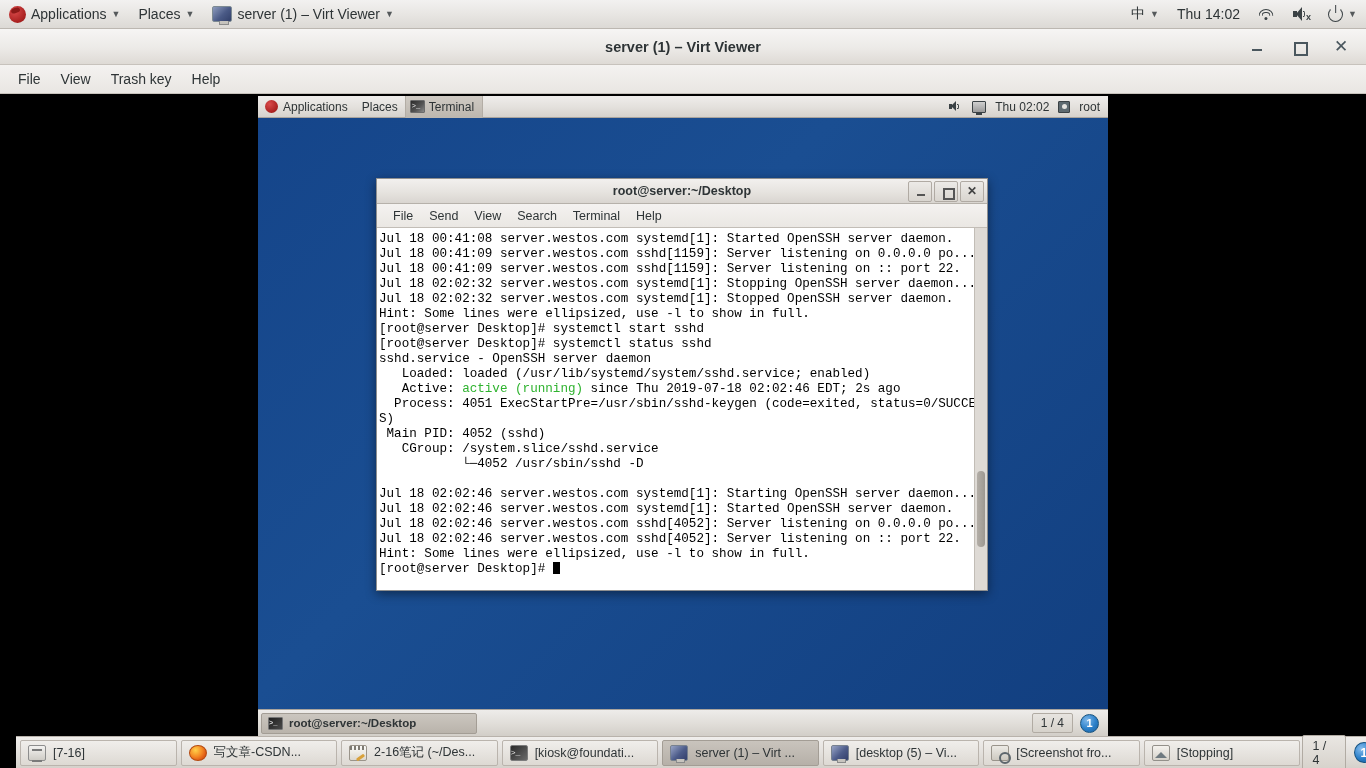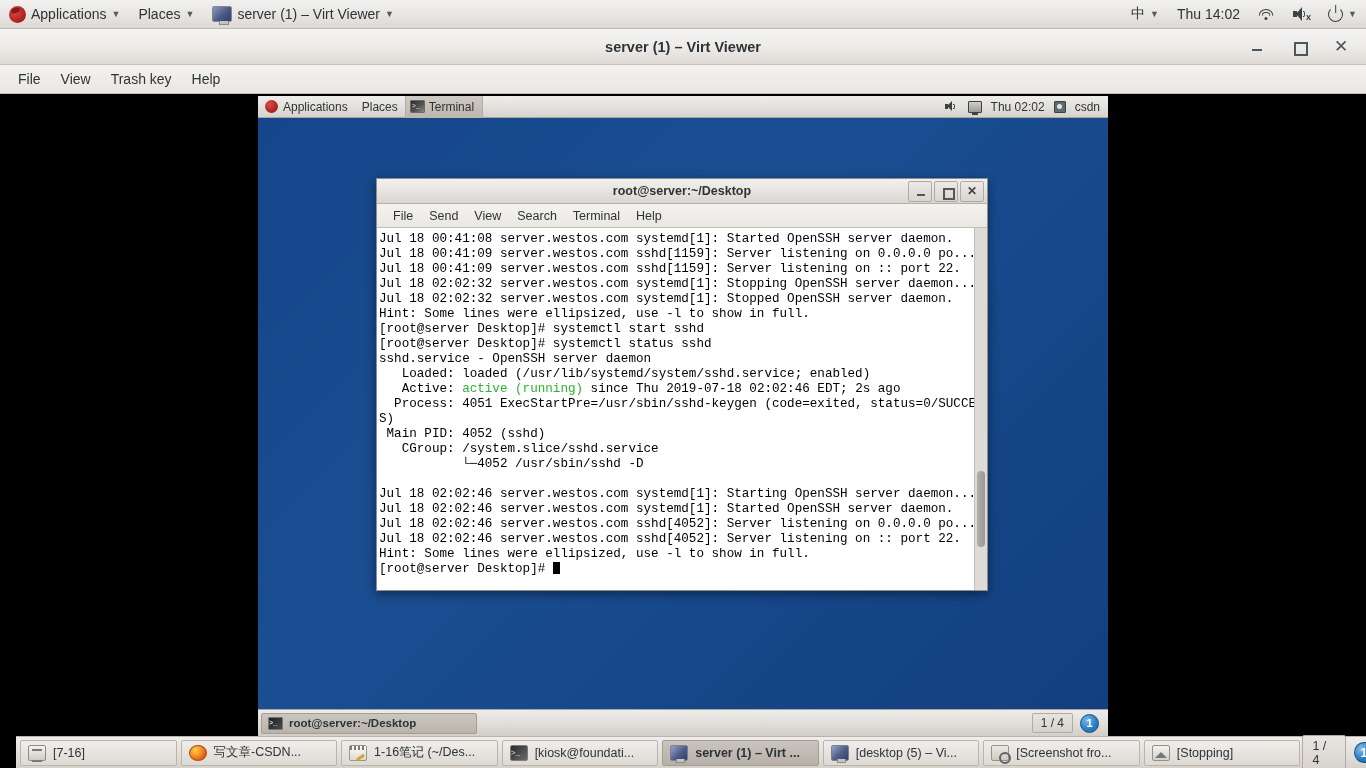--- a/index.html
+++ b/index.html
@@ -340,21 +340,21 @@
   }
   .tb-task {
     display: flex; align-items: center; gap: 7px;
     width: 160px; height: 26px; margin: 0 2px; padding: 0 7px;
     background: linear-gradient(to bottom,#f0eeeb,#ddd9d3);
     border: 1px solid #bab4ad; border-radius: 2px;
     font-size: 12.5px; color: #2e3436; white-space: nowrap; overflow: hidden;
   }
   .tb-task.active {
     background: linear-gradient(to bottom,#c9c4bd,#b6b0a8);
-    border-color: #a39d95; font-weight: bold;
+    border-color: #a39d95; font-weight: normal;
   }
   .tb-task .lbl { overflow: hidden; text-overflow: ellipsis; }
   .ti {
     width: 18px; height: 16px; flex: none; position: relative; border-radius: 2px;
   }
   .ti.files {
     background: linear-gradient(#f3f2f0,#cfccc6); border: 1px solid #8d8d8d;
   }
   .ti.files:after {
     content:""; position:absolute; left:3px; top:3px; width:10px; height:9px;
@@ -510,21 +510,21 @@
       </div>
       <div class="vmp-right">
         <span class="vm-spk">
             <span class="b"></span>
             <span class="c"></span>
             <span class="w"></span>
           </span>
         <span class="vm-net"></span>
         <span>Thu 02:02</span>
         <span class="vm-user-ico"></span>
-        <span>csdn</span>
+        <span>root</span>
       </div>
     </div>
 
     <div id="vm-bottom-panel">
       <div id="vm-task">
         <span class="task-term-ico">&gt;_</span>
         <span>root@server:~/Desktop</span>
       </div>
       <div id="vm-bp-right">
         <div id="vm-workspace">1 / 4</div>
@@ -562,21 +562,21 @@
     <div class="tb-task">
       <span class="ti files"></span>
       <span class="lbl">[7-16]</span>
     </div>
     <div class="tb-task">
       <span class="ti firefox"></span>
       <span class="lbl">写文章-CSDN...</span>
     </div>
     <div class="tb-task">
       <span class="ti gedit"></span>
-      <span class="lbl">1-16笔记 (~/Des...</span>
+      <span class="lbl">2-16笔记 (~/Des...</span>
     </div>
     <div class="tb-task">
       <span class="ti term">&gt;_</span>
       <span class="lbl">[kiosk@foundati...</span>
     </div>
     <div class="tb-task active">
       <span class="ti virtviewer"></span>
       <span class="lbl">server (1) – Virt ...</span>
     </div>
     <div class="tb-task">

